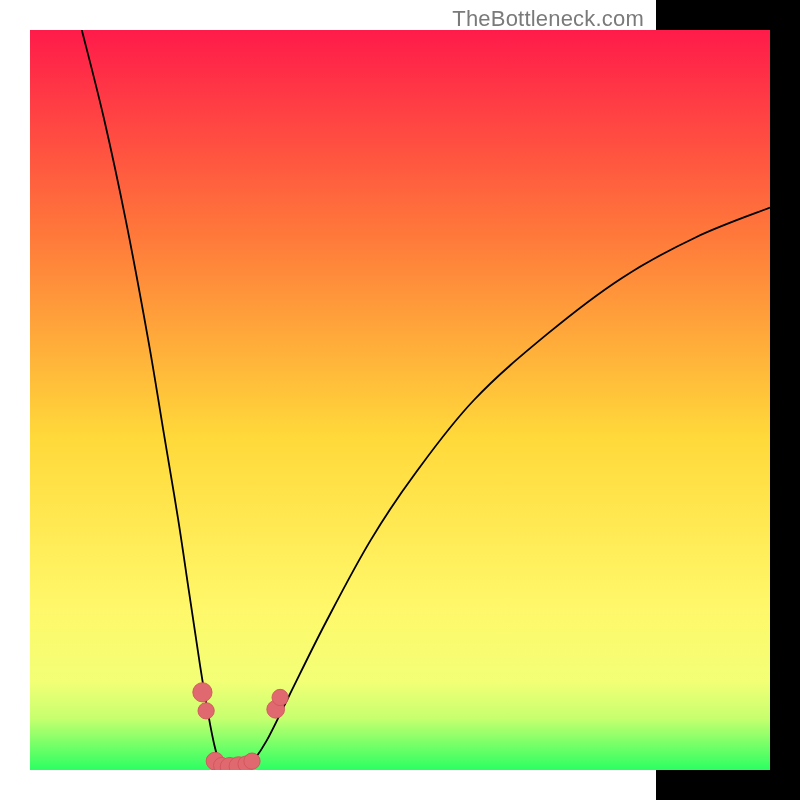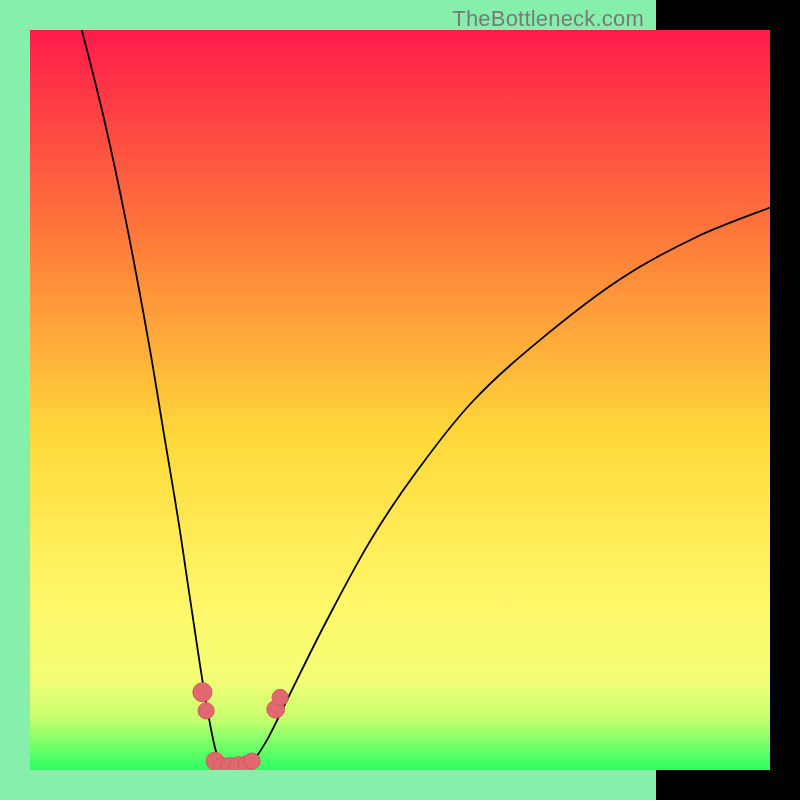--- a/index.html
+++ b/index.html
@@ -8,21 +8,21 @@
     width: 800px;
     height: 800px;
     background: #000;
     overflow: hidden;
     font-family: Arial, Helvetica, sans-serif;
   }
   .outer {
     position: relative;
     width: 656px;
     height: 800px;
-    background: #86efac;
+    background: #ffffff;
   }
   .watermark {
     position: absolute;
     top: 6px;
     right: 12px;
     color: #7a7a7a;
     font-size: 22px;
     font-weight: 400;
     letter-spacing: 0.2px;
     z-index: 10;

